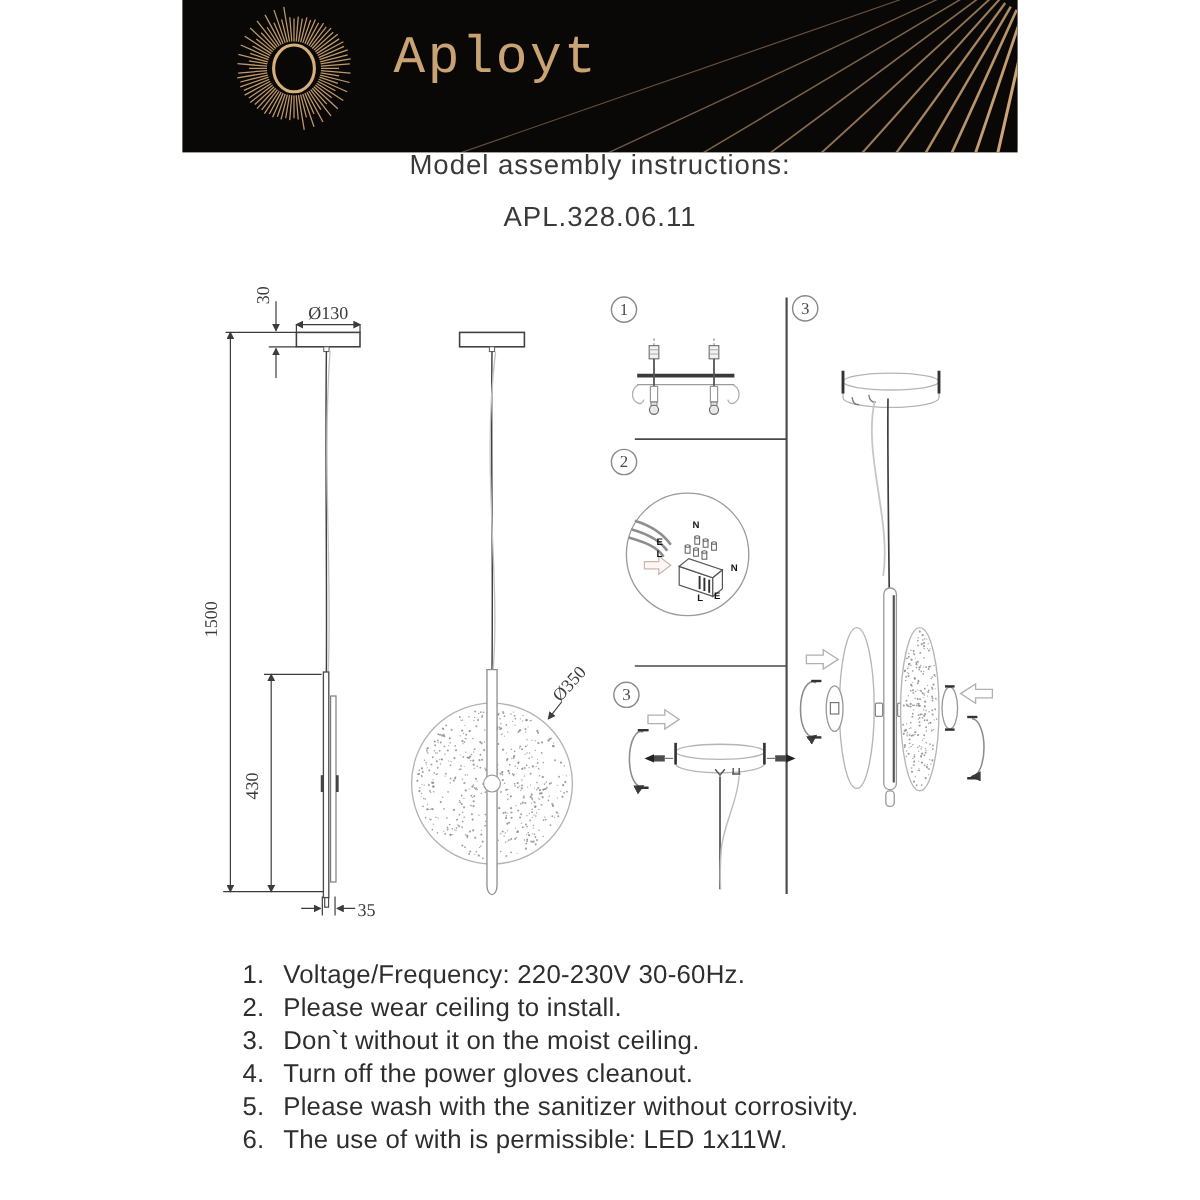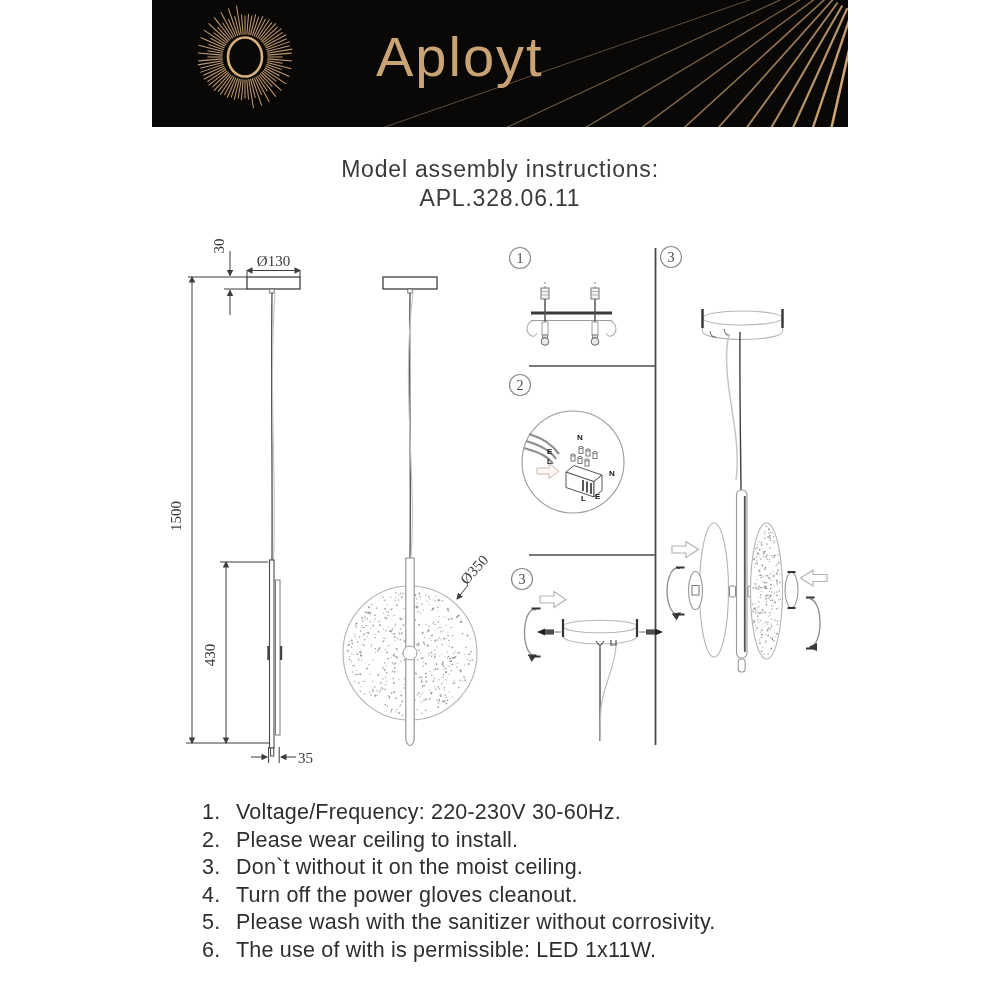--- a/index.html
+++ b/index.html
@@ -1,24 +1,24 @@
 <!DOCTYPE html>
 <html><head>
 <meta charset="utf-8">
 <style>
   html,body{margin:0;padding:0;background:#fff;}
   #page{position:relative;width:1000px;height:1000px;background:#fff;overflow:hidden;
         font-family:"Liberation Sans",sans-serif;}
   .banner{position:absolute;left:152px;top:0;width:696px;height:127px;background:#0a0807;overflow:hidden;}
   .banner svg{position:absolute;left:0;top:0;}
-  .brand{position:absolute;left:176px;top:24px;font-size:56px;letter-spacing:2px;color:#c9a374;
-         font-family:Liberation Sans, sans-serif;font-weight:400;margin-left:48px;}
-  .title-block{position:absolute;left:0;top:156px;width:100%;text-align:center;color:#3a3a3a;}
+  .brand{position:absolute;left:176px;top:24px;font-size:44px;letter-spacing:2px;color:#c9a374;
+         font-family:Liberation Mono, monospace;font-weight:400;}
+  .title-block{position:absolute;left:0;top:124px;width:100%;text-align:center;color:#3a3a3a;}
   .title-line{font-size:23px;letter-spacing:0.8px;}
-  .model-line{font-size:23px;letter-spacing:0.8px;margin-top:2px;}
+  .model-line{font-size:23px;letter-spacing:0.8px;margin-top:16px;}
   #drawing{position:absolute;left:150px;top:228px;}
   .dim-label{font-family:"Liberation Serif",serif;font-size:15px;fill:#3a3a3a;}
   .badge-num{font-family:"Liberation Serif",serif;font-size:14px;fill:#4a4a4a;}
   .wire-label{font-family:"Liberation Sans",sans-serif;font-size:8px;font-weight:bold;fill:#111;}
   .instructions{position:absolute;left:202px;top:799px;width:660px;color:#2e2e2e;}
   .instr-row{display:flex;font-size:21.5px;line-height:27.6px;letter-spacing:0.2px;}
   .instr-num{width:34px;flex:none;}
   .instr-text{flex:1;}
 </style>
 </head>

